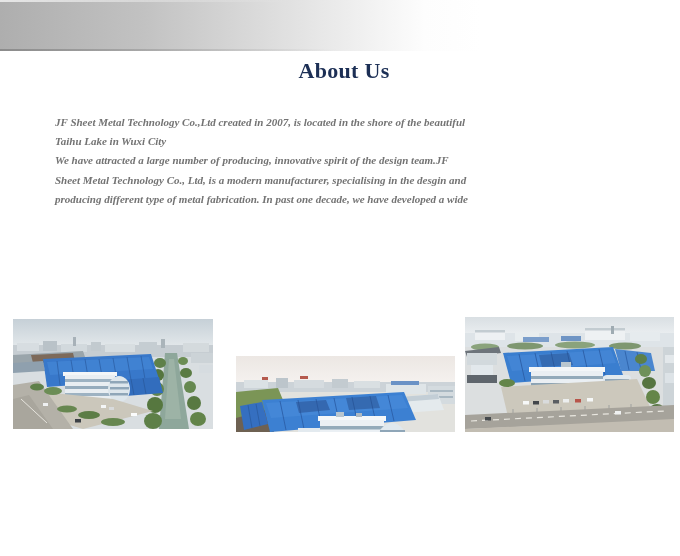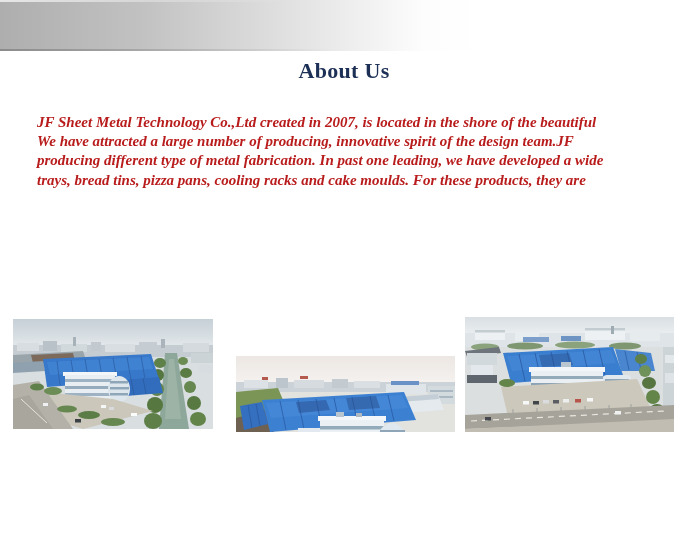--- a/index.html
+++ b/index.html
@@ -13,22 +13,22 @@
   .topbar::after{content:"";position:absolute;left:0;bottom:0;width:70%;height:2px;
           background:linear-gradient(to right,rgba(105,105,105,.5),rgba(105,105,105,0));}
   .bottombar{position:absolute;left:358px;top:507px;width:322px;height:49px;
           background:linear-gradient(to right,#ffffff 0%,#e4e4e4 28%,#bdbdbd 65%,#adadad 100%);}
   .bottombar::before{content:"";position:absolute;right:0;top:0;width:75%;height:3px;
           background:linear-gradient(to left,rgba(255,255,255,.55),rgba(255,255,255,0));}
   
   .title{position:absolute;left:4px;top:58px;width:680px;margin:0;text-align:center;
          font-size:22px;font-weight:700;letter-spacing:.3px;color:#1c2f55;}
   
-  .about-text{position:absolute;left:37px;top:113px;color:#b91c1c;
-              font-style:italic;font-weight:700;font-size:15px;line-height:19.2px;
+  .about-text{position:absolute;left:55px;top:113px;color:#737373;
+              font-style:italic;font-weight:700;font-size:11px;line-height:19.2px;
               white-space:nowrap;}
   .about-text .line{height:19.2px;}
   
   .photo{position:absolute;overflow:hidden;margin:0;padding:0;}
   .photo svg{display:block;width:100%;height:100%;}
   .photo-left{left:13px;top:319px;width:200px;height:110px;}
   .photo-middle{left:236px;top:356px;width:219px;height:134px;}
   .photo-right{left:465px;top:317px;width:209px;height:116px;}
 </style>
 </head>
@@ -36,25 +36,26 @@
 
 <div class="page">
 
   <div class="topbar"></div>
 
   <h1 class="title">About Us</h1>
 
   <div class="about-text">
     <div>
       <div class="line">JF Sheet Metal Technology Co.,Ltd created in 2007, is located in the shore of the beautiful</div>
+      <div class="line">Taihu Lake in Wuxi City</div>
     </div>
     <div>
       <div class="line">We have attracted a large number of producing, innovative spirit of the design team.JF</div>
-      <div class="line">producing different type of metal fabrication. In past one leading, we have developed a wide</div>
-      <div class="line">trays, bread tins, pizza pans, cooling racks and cake moulds. For these products, they are</div>
+      <div class="line">Sheet Metal Technology Co., Ltd, is a modern manufacturer, specialising in the desgin and</div>
+      <div class="line">producing different type of metal fabrication. In past one decade, we have developed a wide</div>
     </div>
   </div>
 
   <figure class="photo photo-left">
     <svg viewBox="0 0 200 110" preserveAspectRatio="none">
       <defs>
         <linearGradient id="skyL" x1="0" y1="0" x2="0" y2="1">
           <stop offset="0" stop-color="#c6d0d7"></stop>
             <stop offset="1" stop-color="#e9edef"></stop>
         </linearGradient>

